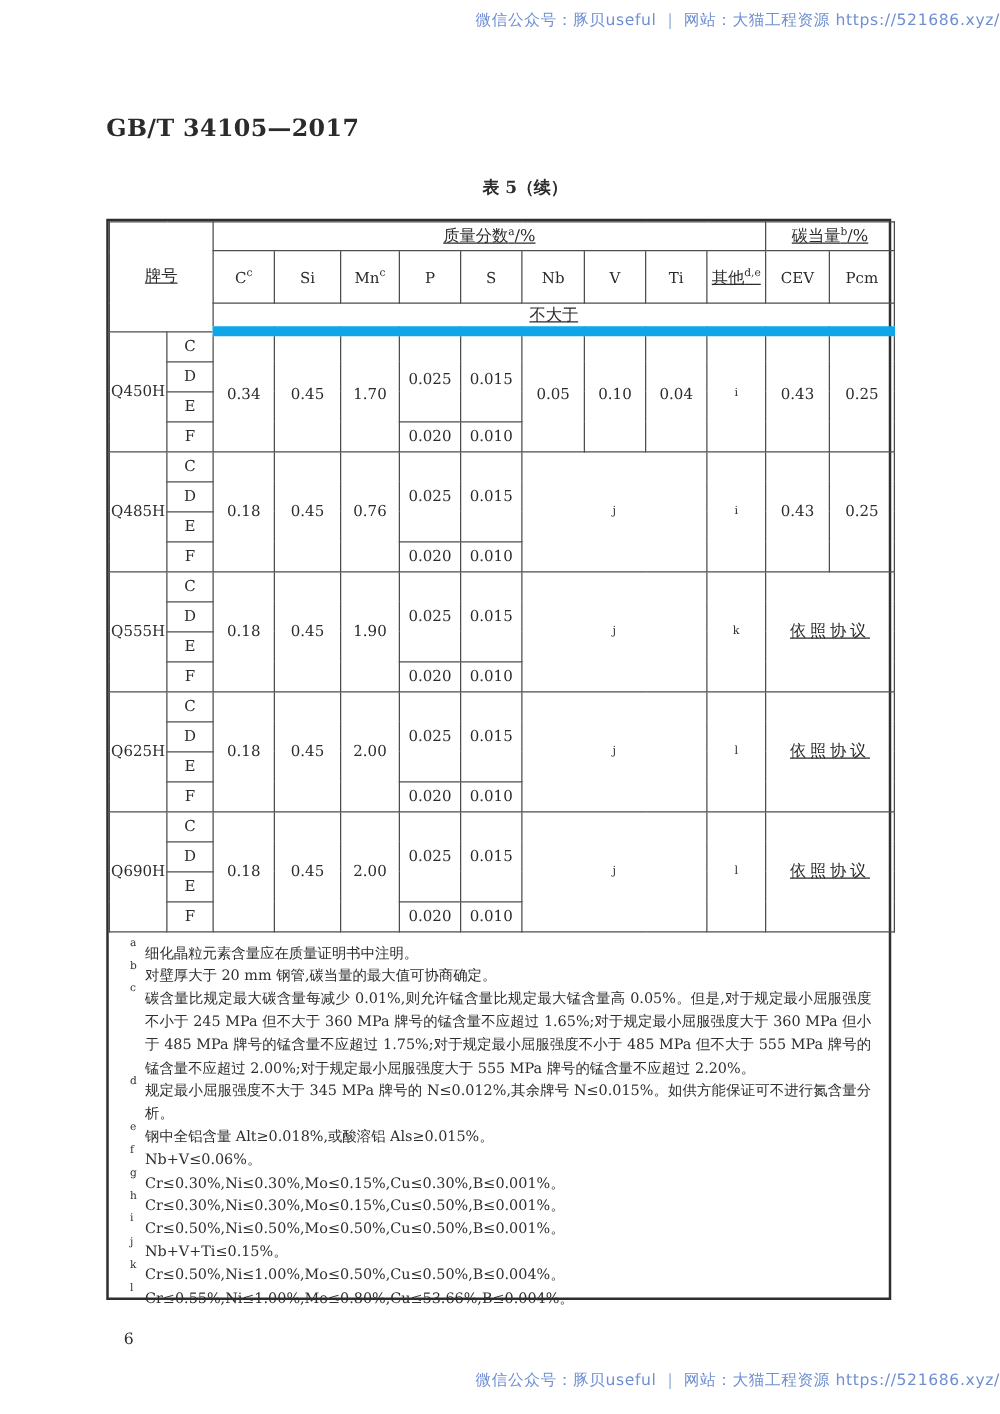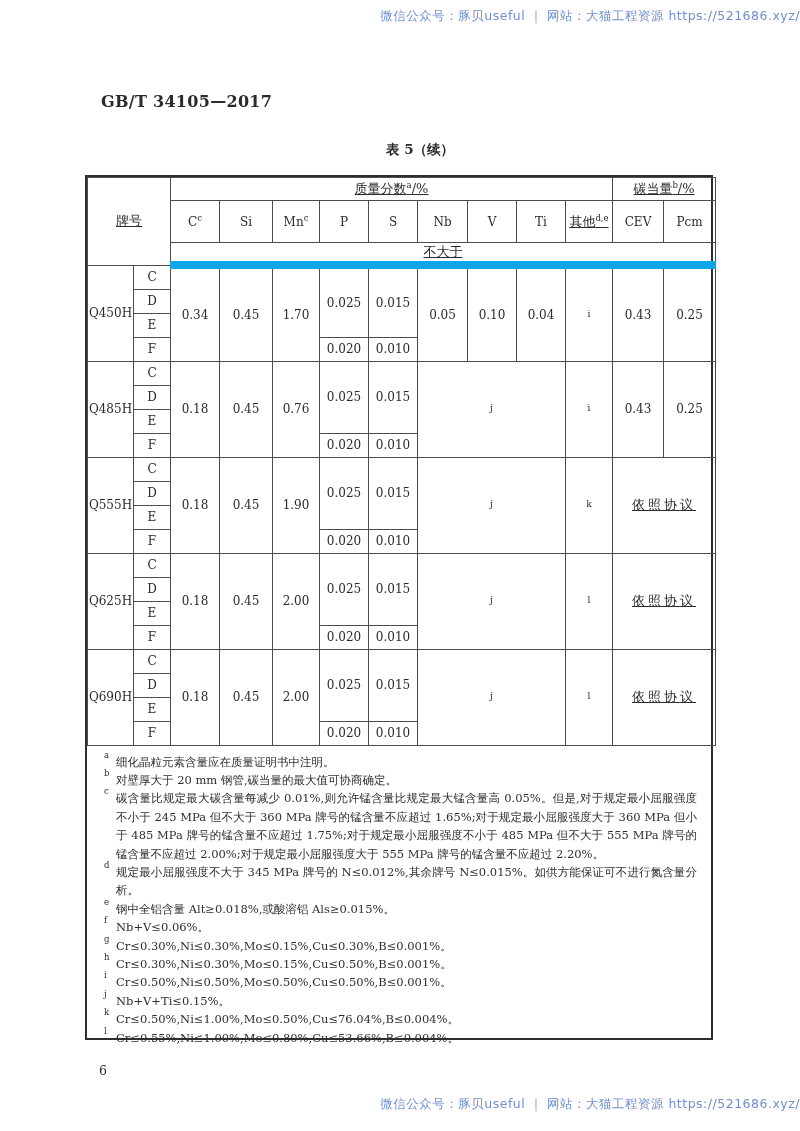--- a/index.html
+++ b/index.html
@@ -1,21 +1,21 @@
 <!DOCTYPE html>
 <html><head>
 <meta charset="utf-8">
 <style>
   html,body{margin:0;padding:0;}
   body{width:800px;height:1131px;background:#ffffff;position:relative;
        font-family:"DejaVu Serif","Liberation Serif",serif;color:#2b2b2b;}
   .abs{position:absolute;}
   .watermark{width:100%;text-align:right;color:#6f8fd1;font-size:12.5px;
              font-family:"DejaVu Sans","Liberation Sans",sans-serif;letter-spacing:.5px;}
-  .std-number{left:101px;top:92px;font-weight:bold;font-size:16px;letter-spacing:.3px;}
+  .std-number{left:85px;top:92px;font-weight:bold;font-size:19px;letter-spacing:.3px;}
   .table-title{left:0;top:141px;width:100%;text-align:center;font-weight:bold;font-size:13.5px;margin-left:20px;}
   .page-number{left:99px;top:1063px;font-size:12.5px;}
 
   .tablebox{left:85px;top:175px;width:628px;height:865px;border:2px solid #2e2e2e;box-sizing:border-box;}
   table{border-collapse:collapse;width:100%;table-layout:fixed;}
   td{border:1px solid #4d4d4d;text-align:center;vertical-align:middle;
      font-size:12px;padding:0;overflow:hidden;}
   .cn{font-size:13px;text-decoration:underline;}
   tr.h1{height:23px;} tr.h2{height:42px;} tr.h3{height:21px;}
   tr.dr{height:24px;}
@@ -208,20 +208,20 @@
   <div class="fn"><sup>a</sup><span>细化晶粒元素含量应在质量证明书中注明。</span></div>
   <div class="fn"><sup>b</sup><span>对壁厚大于 20 mm 钢管,碳当量的最大值可协商确定。</span></div>
   <div class="fn"><sup>c</sup><span>碳含量比规定最大碳含量每减少 0.01%,则允许锰含量比规定最大锰含量高 0.05%。但是,对于规定最小屈服强度不小于 245 MPa 但不大于 360 MPa 牌号的锰含量不应超过 1.65%;对于规定最小屈服强度大于 360 MPa 但小于 485 MPa 牌号的锰含量不应超过 1.75%;对于规定最小屈服强度不小于 485 MPa 但不大于 555 MPa 牌号的锰含量不应超过 2.00%;对于规定最小屈服强度大于 555 MPa 牌号的锰含量不应超过 2.20%。</span></div>
   <div class="fn"><sup>d</sup><span>规定最小屈服强度不大于 345 MPa 牌号的 N≤0.012%,其余牌号 N≤0.015%。如供方能保证可不进行氮含量分析。</span></div>
   <div class="fn"><sup>e</sup><span>钢中全铝含量 Alt≥0.018%,或酸溶铝 Als≥0.015%。</span></div>
   <div class="fn"><sup>f</sup><span>Nb+V≤0.06%。</span></div>
   <div class="fn"><sup>g</sup><span>Cr≤0.30%,Ni≤0.30%,Mo≤0.15%,Cu≤0.30%,B≤0.001%。</span></div>
   <div class="fn"><sup>h</sup><span>Cr≤0.30%,Ni≤0.30%,Mo≤0.15%,Cu≤0.50%,B≤0.001%。</span></div>
   <div class="fn"><sup>i</sup><span>Cr≤0.50%,Ni≤0.50%,Mo≤0.50%,Cu≤0.50%,B≤0.001%。</span></div>
   <div class="fn"><sup>j</sup><span>Nb+V+Ti≤0.15%。</span></div>
-  <div class="fn"><sup>k</sup><span>Cr≤0.50%,Ni≤1.00%,Mo≤0.50%,Cu≤76.04%,B≤0.004%。</span></div>
+  <div class="fn"><sup>k</sup><span>Cr≤0.50%,Ni≤1.00%,Mo≤0.50%,Cu≤0.50%,B≤0.004%。</span></div>
   <div class="fn"><sup>l</sup><span>Cr≤0.55%,Ni≤1.00%,Mo≤0.80%,Cu≤53.66%,B≤0.004%。</span></div>
 </div>
 </div>
 
 <div class="abs page-number">6</div>
 
 <div class="abs watermark" style="top:1096px">微信公众号：豚贝useful ｜ 网站：大猫工程资源 https://521686.xyz/</div>
 
 </body></html>

